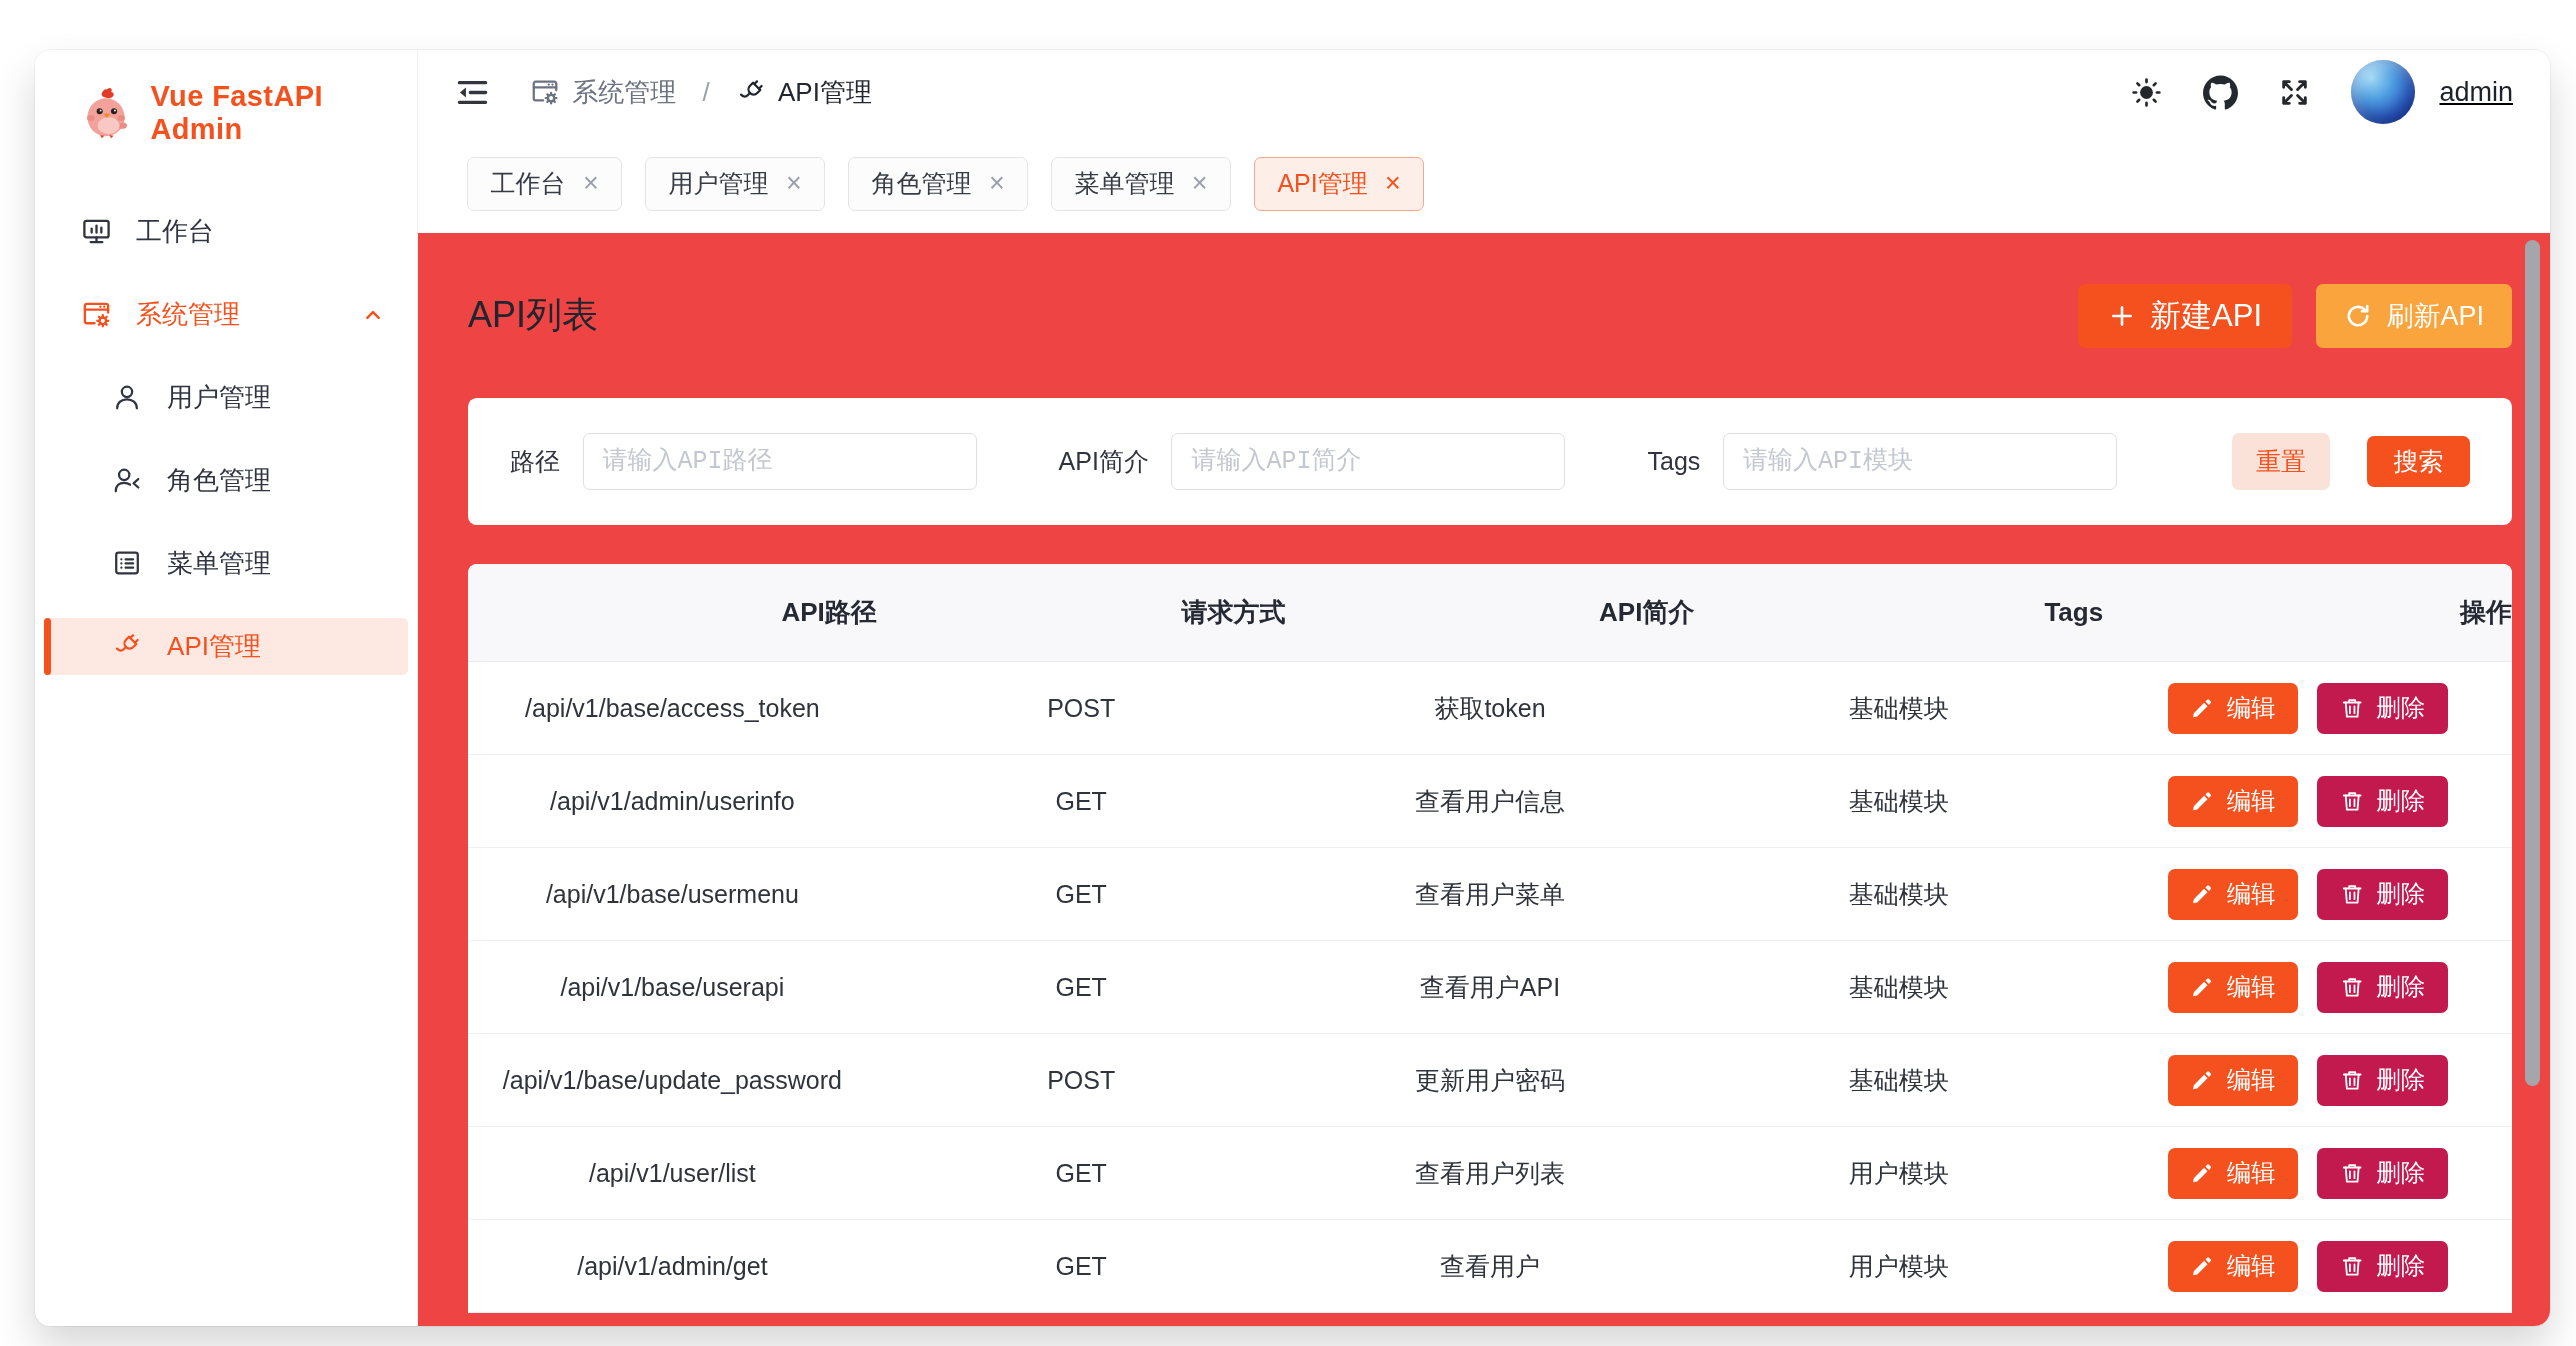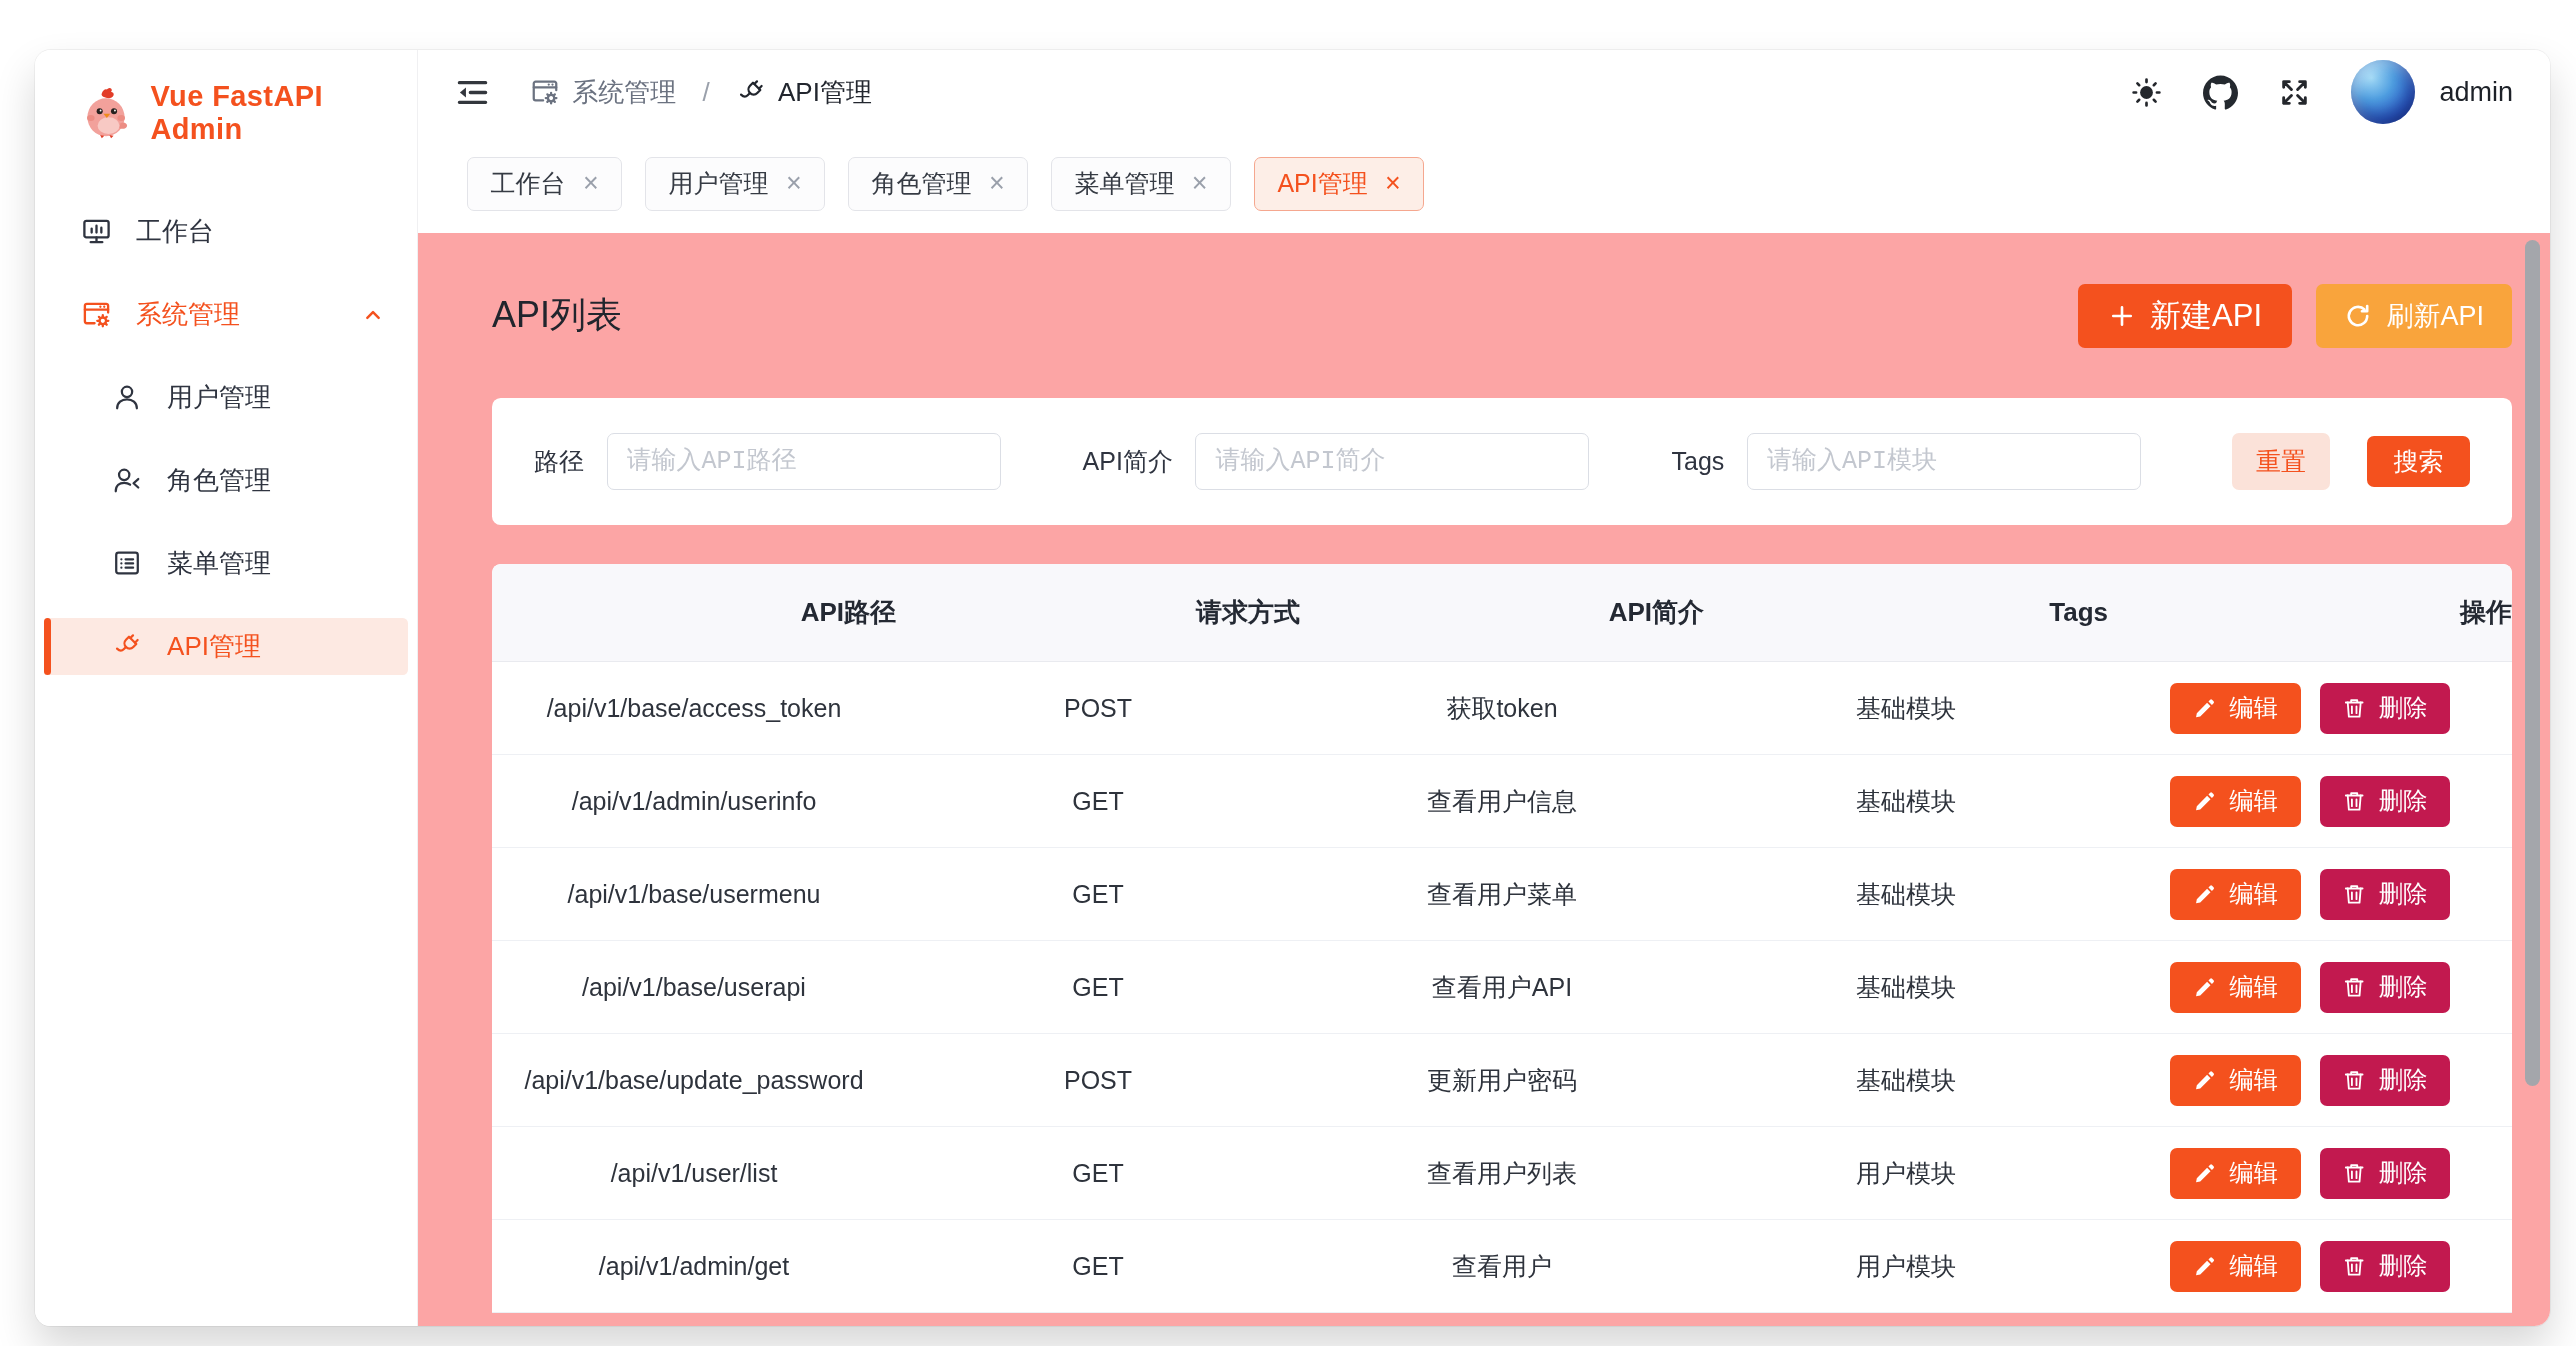--- a/index.html
+++ b/index.html
@@ -28,35 +28,35 @@
   
   .main { flex:1; display:flex; flex-direction:column; min-width:0; }
 
   .topbar { height:84px; background:#fff; display:flex; align-items:center; padding:0 37px; }
   .fold { display:flex; margin-right:40px; cursor:pointer; }
   .crumb { display:flex; align-items:center; gap:14px; font-size:26px; }
   .crumb .seg { display:flex; align-items:center; gap:12.2px; cursor:pointer; }
   .crumb .parent { color:#6b7280; }
   .crumb .sep { color:#9aa0ab; margin:0 12.2px; }
   .crumb .current { color:#22262e; font-weight:500; }
-  .top-right { margin-left:auto; display:flex; align-items:center; gap:40px; }
+  .top-right { margin-left:auto; display:flex; align-items:center; gap:40px;text-decoration:underline; }
   .tool-ic { display:flex; cursor:pointer; color:#24272c; }
   .avatar { width:64px; height:64px; border-radius:50%; cursor:pointer;
     background:radial-gradient(circle at 32% 28%, #9fd8f5 0%, #4e9de0 35%, #2f63d0 68%, #15308f 100%);
     box-shadow:inset -5.2px -8.7px 15.7px rgba(10,20,80,.45), inset 5.2px 7px 12.2px rgba(255,255,255,.35); }
   .username { font-size:27px; color:#1d2128; margin-left:-15.7px; }
 
   .tabbar { height:99px; background:#fff; display:flex; align-items:center; gap:22.6px; padding-left:49px; }
   .tab { display:flex; align-items:center; gap:17.4px; height:54px; padding:0 22.6px;
     border:1.7px solid #e3e4e9; border-radius:7px; background:#fcfcfd; font-size:25px; color:#363b44; cursor:pointer; }
   .tab .x { font-size:27px; color:#9aa0ab; line-height:1; }
   .tab.active { border-color:#f5a78f; background:#fdeee7; color:#f4511e; }
   .tab.active .x { color:#f4511e; }
 
-  .content { flex:1; background:#fca5a5; padding:0 38px 0 74px; position:relative; overflow:hidden; }
+  .content { flex:1; background:#ef4444; padding:0 38px 0 50px; position:relative; overflow:hidden; }
   .content-head { height:165px; display:flex; align-items:center; justify-content:space-between; }
   .page-title { font-size:36px; font-weight:500; color:#21252d; }
   .head-actions { display:flex; gap:24.4px; }
   .btn { border:none; display:inline-flex; align-items:center; justify-content:center;
     border-radius:7px; cursor:pointer; font-family:inherit; }
   .btn-new { height:64px; padding:0 30px; gap:14px; background:#f4511e; color:#fff; font-size:31px; }
   .btn-refresh { height:64px; padding:0 28px; gap:14px; background:#f9a43c; color:#fff; font-size:27px; }
 
   .card { background:#fff; border-radius:8.7px; }
   .card-search { height:127px; display:flex; align-items:center; padding:0 42px; margin-bottom:39px; }

